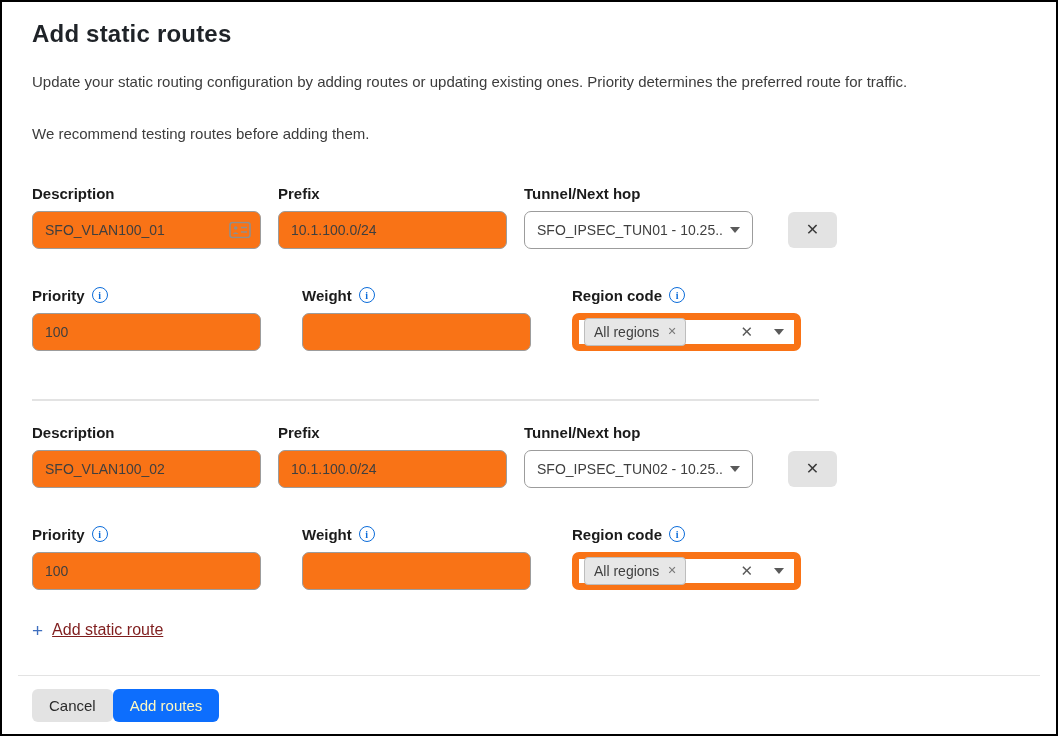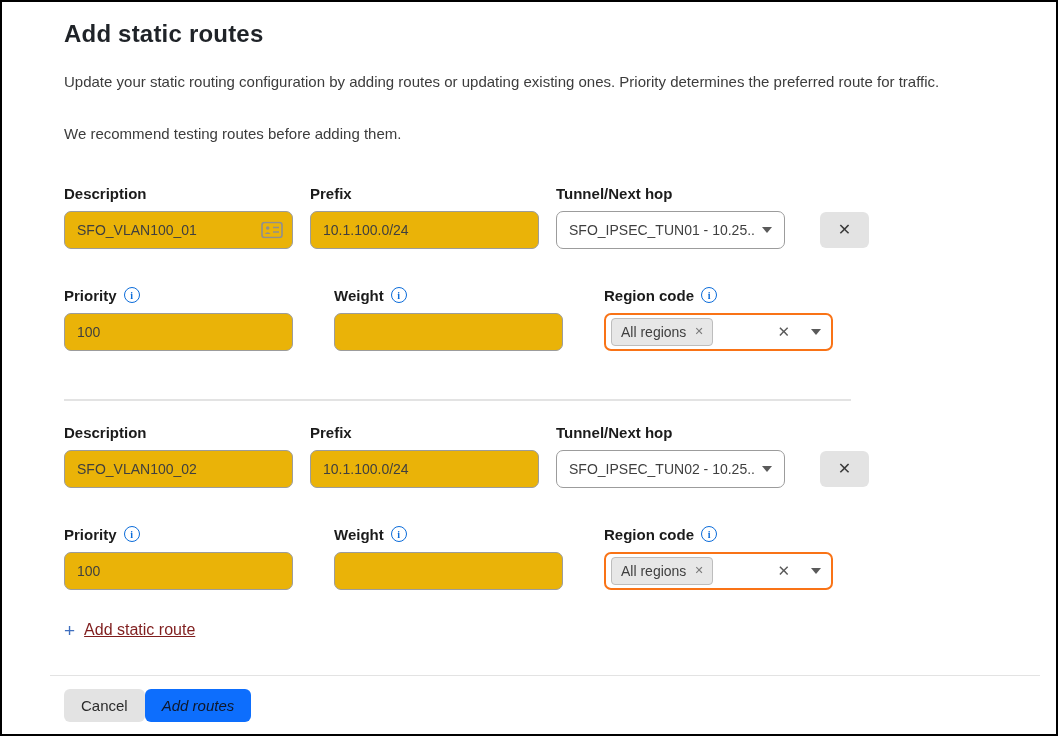--- a/index.html
+++ b/index.html
@@ -9,21 +9,20 @@
     color: #1b1b1b;
     width: 1058px;
   }
   .screen {
     width: 1058px;
     height: 736px;
     border: 2px solid #000;
     background: #fff;
     position: relative;
     overflow: hidden;
-    padding-left: 32px;
   }
   .content { padding: 18px 30px 0 30px; }
 
   .dialog-title {
     font-size: 24px;
     font-weight: 700;
     color: #1f2328;
     letter-spacing: 0.2px;
   }
   .desc { font-size: 15px; color: #3c3c3c; line-height: 1.35; }
@@ -53,21 +52,21 @@
   }
 
   .text-input {
     width: 100%; height: 38px;
     border: 1px solid #9c9c9c;
     border-radius: 7px;
     padding: 0 12px;
     font-size: 14px;
     color: #3f3f3f;
     font-family: "Liberation Sans", sans-serif;
-    background: #eab308;
+    background: #f97316;
     outline: none;
   }
   .input-wrap { position: relative; }
   .autofill-icon {
     position: absolute; right: 10px; top: 50%;
     transform: translateY(-50%);
     line-height: 0;
   }
 
   .select-box {
@@ -88,21 +87,21 @@
     width: 0; height: 0;
     border-left: 5px solid transparent;
     border-right: 5px solid transparent;
     border-top: 6px solid #5a5a5a;
     flex: 0 0 auto;
     margin-left: 8px;
   }
 
   .multiselect {
     width: 100%; height: 38px;
-    border: 2px solid #f97316;
+    border: 7px solid #f97316;
     border-radius: 7px;
     background: #fff;
     display: flex; align-items: center;
     padding: 0 10px 0 5px;
     cursor: pointer;
   }
   .tag-chip {
     display: inline-flex; align-items: center; gap: 8px;
     background: #e7e7e7;
     border: 1px solid #bdbdbd;
@@ -163,21 +162,21 @@
   }
   .btn {
     height: 33px;
     border: none; border-radius: 6px;
     padding: 0 17px;
     font-size: 15px;
     font-family: "Liberation Sans", sans-serif;
     cursor: pointer;
   }
   .btn.secondary { background: #e3e3e3; color: #2b2b2b; }
-  .btn.primary { background: #0d6efd; color: #0f172a; font-style: italic; }
+  .btn.primary { background: #0d6efd; color: #fef9c3; }
 </style>
 </head>
 <body>
 
 <div class="screen">
   <div class="content">
 
     <div class="dialog-title">Add static routes</div>
     <div class="desc first">Update your static routing configuration by adding routes or updating existing ones. Priority determines the preferred route for traffic.</div>
     <div class="desc second">We recommend testing routes before adding them.</div>

